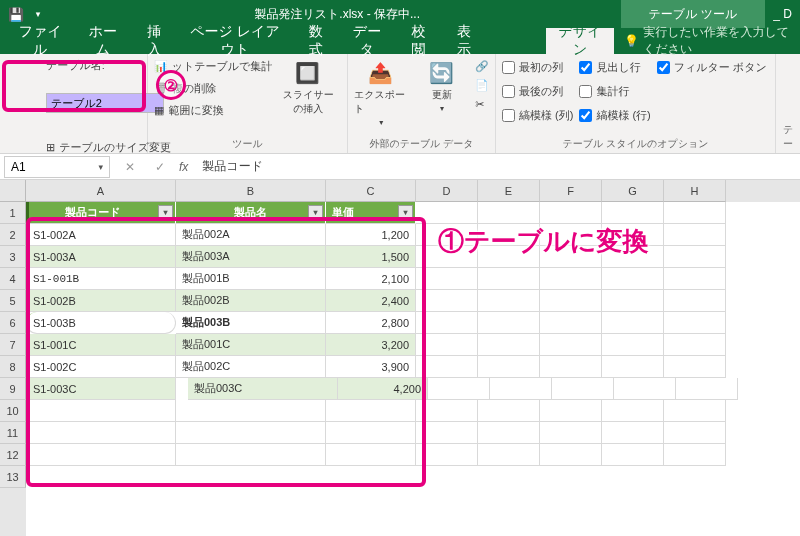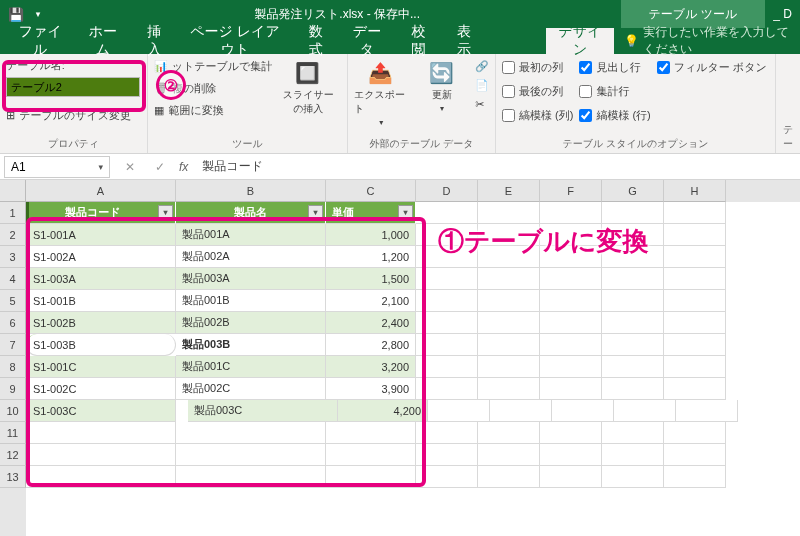--- a/index.html
+++ b/index.html
@@ -21,21 +21,21 @@
 .tell-me { display: flex; align-items: center; gap: 4px; padding: 0 10px; font-size: 12px; color: #d4ead9; }
 
 
 .ribbon { height: 100px; background: #f3f2f1; display: flex; border-bottom: 1px solid #d5d5d5; }
 .group { border-right: 1px solid #dcdcdc; display: flex; flex-direction: column; padding: 2px 6px 0; }
 .group-body { flex: 1; display: flex; align-items: flex-start; gap: 6px; }
 .group-label { text-align: center; font-size: 10px; color: #666; padding-bottom: 2px; }
 .col { display: flex; flex-direction: column; gap: 2px; font-size: 11px; color: #444; }
 .row { display: flex; align-items: center; gap: 4px; white-space: nowrap; min-height: 20px; }
 .name-label { color: #444; padding: 2px 0; }
-.name-input { width: 134px; height: 20px; border: 1px solid #bcbcbc; background: #4d7c0f; padding: 0 4px; font-size: 11px; }
+.name-input { width: 118px; height: 20px; border: 1px solid #bcbcbc; background: #c4b5fd; padding: 0 4px; font-size: 11px; }
 .big-btn { display: flex; flex-direction: column; align-items: center; width: 60px; gap: 2px; font-size: 10px; color: #444; padding-top: 4px; }
 .ico32 { width: 26px; height: 26px; display: flex; align-items: center; justify-content: center; font-size: 20px; }
 .chk { display: flex; align-items: center; gap: 4px; min-height: 22px; }
 .chk input { width: 13px; height: 13px; }
 
 
 .annot-box1 { position: absolute; left: 2px; top: 60px; width: 144px; height: 52px; border: 4px solid #e6007e; border-radius: 6px; pointer-events: none; z-index: 5; }
 .annot-circle { position: absolute; left: 156px; top: 70px; width: 30px; height: 30px; border: 3px solid #e6007e; border-radius: 50%; display: flex; align-items: center; justify-content: center; color: #e6007e; font-weight: bold; font-size: 16px; z-index: 5; background: rgba(255,255,255,.4); }
 .annot-box2 { position: absolute; left: 26px; top: 217px; width: 400px; height: 270px; border: 4px solid #e6007e; border-radius: 6px; pointer-events: none; z-index: 5; }
 .annot-text { position: absolute; left: 438px; top: 224px; font-size: 26px; font-weight: 700; color: #e6007e; z-index: 5; text-shadow: 0 0 6px #fff, 0 0 3px #fff, 1px 1px 2px #fff, -1px -1px 2px #fff; }
@@ -96,21 +96,21 @@
   <div class="tab active">デザイン</div>
   <div class="tell-me">
     <span>💡</span>
     <span>実行したい作業を入力してください</span>
   </div>
 </div>
 
 <div class="ribbon">
 
   <div class="group" style="width:148px">
-    <div class="group-body" style="flex-direction:column;gap:2px;">
+    <div class="group-body" style="flex-direction:column;gap:18px;margin-left:40px;">
       <div class="name-label">テーブル名:</div>
       <input class="name-input" value="テーブル2" style="">
       <div class="row" style="margin-top:6px;color:#444">
         <span>⊞</span>
         <span>テーブルのサイズ変更</span>
       </div>
     </div>
     <div class="group-label">プロパティ</div>
   </div>
 
@@ -262,51 +262,41 @@
             <span style="padding-left: 0px;">単価</span>
             <div class="filter-btn">▾</div>
           </div>
           <div class="cell cD"></div>
           <div class="cell cE"></div>
           <div class="cell cF"></div>
           <div class="cell cG"></div>
           <div class="cell cH"></div>
         </div>
         <div class="cellrow">
-          <div class="cell band-even cA tbl-left" style="justify-content: flex-start;">S1-001A</div>
-          <div class="cell band-even cB" style="justify-content: flex-start;">製品001A</div>
-          <div class="cell band-even cC">1,000</div>
-          <div class="cell cD"></div>
-          <div class="cell cE"></div>
-          <div class="cell cF"></div>
-          <div class="cell cG"></div>
-          <div class="cell cH"></div>
-        </div>
-        <div class="cellrow">
           <div class="cell band-odd cA tbl-left" style="justify-content: flex-start;">S1-002A</div>
           <div class="cell band-odd cB" style="justify-content: flex-start;">製品002A</div>
           <div class="cell band-odd cC">1,200</div>
           <div class="cell cD"></div>
           <div class="cell cE"></div>
           <div class="cell cF"></div>
           <div class="cell cG"></div>
           <div class="cell cH"></div>
         </div>
         <div class="cellrow">
           <div class="cell band-even cA tbl-left" style="justify-content: flex-start;">S1-003A</div>
           <div class="cell band-even cB" style="justify-content: flex-start;">製品003A</div>
           <div class="cell band-even cC">1,500</div>
           <div class="cell cD"></div>
           <div class="cell cE"></div>
           <div class="cell cF"></div>
           <div class="cell cG"></div>
           <div class="cell cH"></div>
         </div>
         <div class="cellrow">
-          <div class="cell band-odd cA tbl-left" style="justify-content: flex-start;">S1-001B</div>
+          <div class="cell band-odd cA tbl-left" style="justify-content: flex-start; font-family: Liberation Mono, monospace;">S1-001B</div>
           <div class="cell band-odd cB" style="justify-content: flex-start;">製品001B</div>
           <div class="cell band-odd cC">2,100</div>
           <div class="cell cD"></div>
           <div class="cell cE"></div>
           <div class="cell cF"></div>
           <div class="cell cG"></div>
           <div class="cell cH"></div>
         </div>
         <div class="cellrow">
           <div class="cell band-even cA tbl-left" style="justify-content: flex-start;">S1-002B</div>

